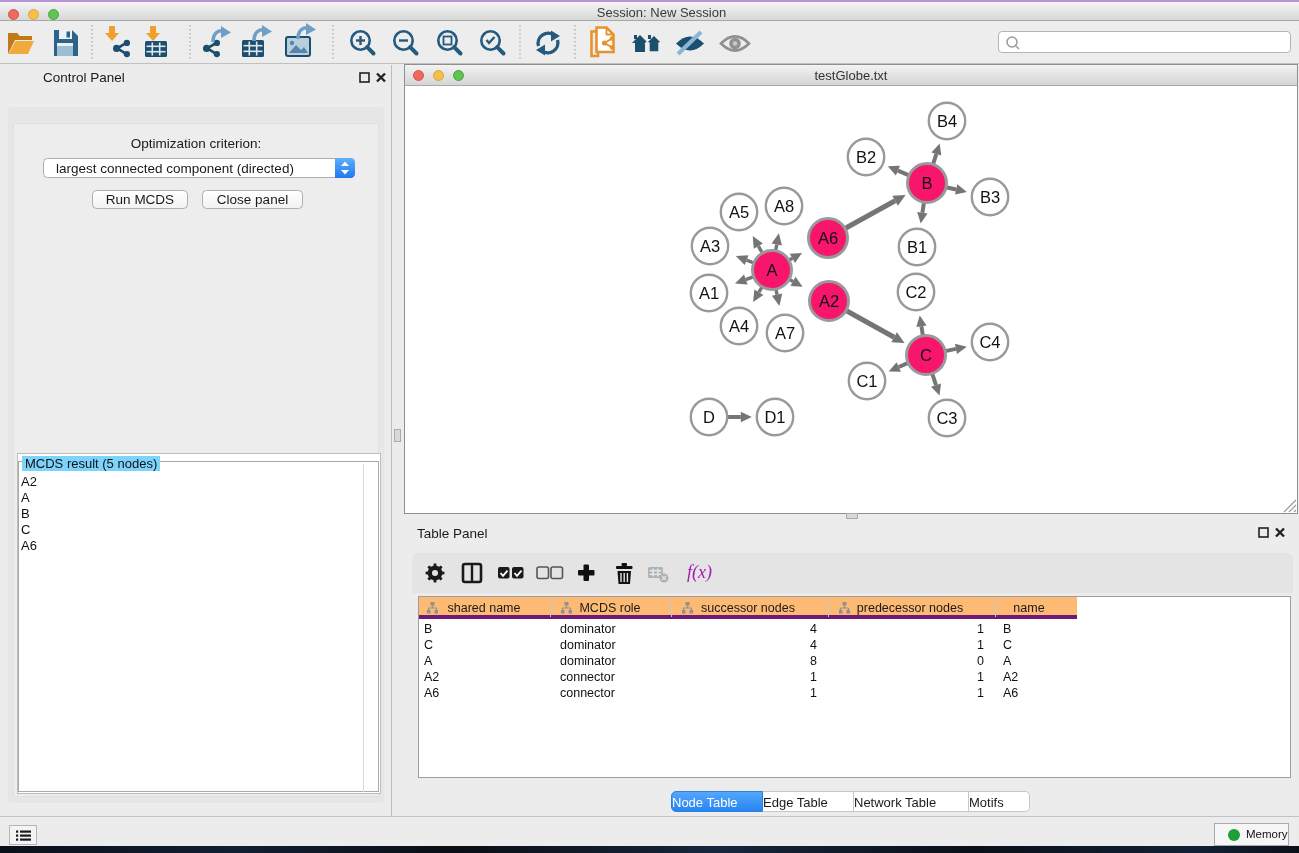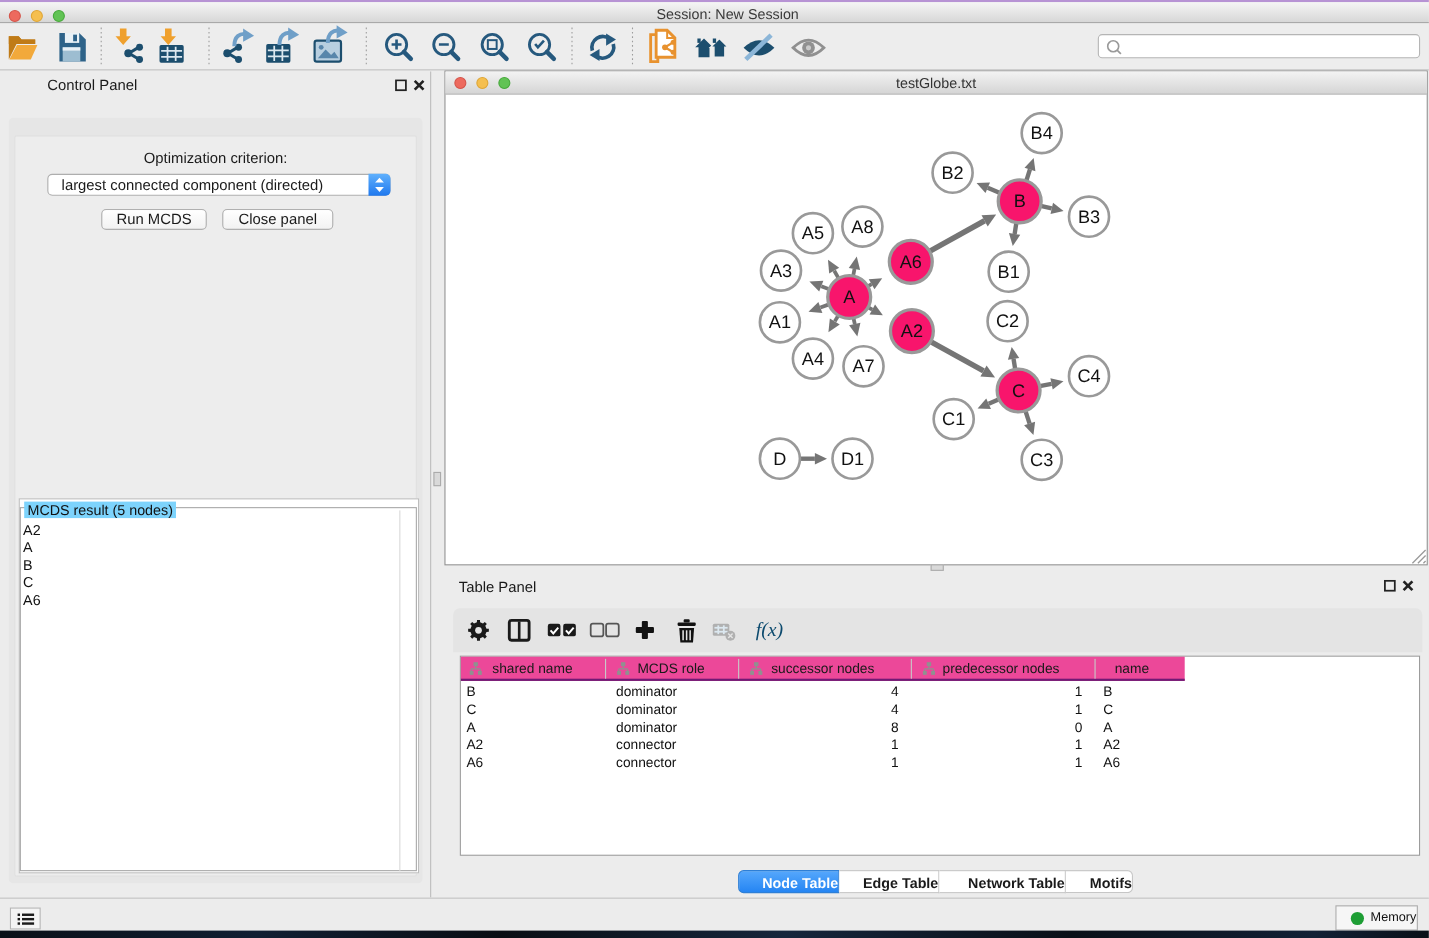--- a/index.html
+++ b/index.html
@@ -37,27 +37,27 @@
 .mi { position:absolute; left:21px; font-size:13px; color:#111; }
 #sb1 { position:absolute; left:363px; top:399px; width:1px; height:328px; background:#d9d9d9; }
 #netwin { left:404px; top:64px; width:894px; height:450px; background:#fff; border:1px solid #8f8f8f; }
 #nettb { position:absolute; left:0; top:0; width:892px; height:21px;
   background:linear-gradient(#f3f3f3,#d5d5d5); border-bottom:1px solid #a8a8a8; }
 #nettb .title { position:absolute; width:100%; text-align:center; top:3px; font-size:13px; color:#333; }
 #tp { left:405px; top:519px; width:894px; height:297px; background:#ececec; }
 #tp .hdr { position:absolute; left:12px; top:7px; font-size:13.5px; color:#1a1a1a; }
 #tptools { position:absolute; left:7px; top:34px; width:881px; height:40px; background:#e4e4e4; border-radius:6px 6px 0 0; }
 #tbl { position:absolute; left:13px; top:77px; width:873px; height:182px; background:#fff; border:1px solid #9c9c9c; }
-#thead { position:absolute; left:0; top:0; width:658px; height:22px; background:#ec4899; border-bottom:2px solid #701a75; }
+#thead { position:absolute; left:0; top:0; width:658px; height:22px; background:#fdba74; border-bottom:4px solid #701a75; }
 .th { position:absolute; top:3.5px; font-size:12.5px; color:#1a1a1a; }
 .thdiv { position:absolute; top:2px; width:1px; height:18px; background:#c8c8c8; }
 .td { position:absolute; font-size:12.5px; color:#111; }
 .btabs { position:absolute; top:272px; display:flex; left:266px; }
 .btab { font-size:13px; color:#1a1a1a; background:#fff; border:1px solid #c6c6c6; border-left:none;
-  height:21px; padding-top:2.5px; text-align:right;font-weight:bold; }
+  height:21px; padding-top:2.5px; text-align:left; }
 .btab.first { border-left:1px solid #c6c6c6; border-radius:5px 0 0 5px; }
 .btab.last { border-radius:0 5px 5px 0; }
 .btab.sel { background:linear-gradient(#55a7fc,#2585f3); color:#fff; border-color:#2e7fd6; }
 #statusbar { left:0; top:816px; width:1299px; height:30px; background:#ececec; border-top:1px solid #c2c2c2; }
 #darkstrip { left:0; top:846px; width:1299px; height:7px;
   background:linear-gradient(90deg,#0a1018 0%,#111f33 18%,#0a0e14 35%,#16263c 55%,#0a1018 75%,#122136 92%,#0a1018 100%); }
 #listbtn { position:absolute; left:9px; top:8px; width:28px; height:20px; background:#f4f4f4; border:1px solid #b5b5b5; }
 #membtn { position:absolute; left:1214px; top:6px; width:75px; height:23px; background:#f6f6f6; border:1px solid #ababab; font-size:11.5px; color:#111; }
 </style></head>
 <body>
@@ -429,21 +429,21 @@
     <g transform="translate(648,567)">
       <rect x="0" y="0" width="15" height="11" rx="1.5" fill="#b0b0b0"></rect>
       <line x1="5.0" y1="1.5" x2="5.0" y2="9.5" stroke="#dce8f0" stroke-width="1.6"></line>
       <line x1="1.5" y1="3.7" x2="13.5" y2="3.7" stroke="#dce8f0" stroke-width="1.6"></line>
       <line x1="10.0" y1="1.5" x2="10.0" y2="9.5" stroke="#dce8f0" stroke-width="1.6"></line>
       <line x1="1.5" y1="7.3" x2="13.5" y2="7.3" stroke="#dce8f0" stroke-width="1.6"></line>
     </g>
     <circle cx="664" cy="578" r="4.5" fill="#b0b0b0"></circle>
     <path d="M662 576 l4 4 M666 576 l-4 4" stroke="#e4e4e4" stroke-width="1.3"></path>
   </svg>
-<div class="abs" style="left:687px;top:562px;font-family:'Liberation Serif',serif;font-style:italic;font-size:18px;color:#0c4a6e">f(x)</div>
+<div class="abs" style="left:687px;top:562px;font-family:'Liberation Serif',serif;font-style:italic;font-size:18px;color:#a21caf">f(x)</div>
 
 <div id="statusbar" class="abs">
   <div id="listbtn">
       <svg width="26" height="18" style="position:absolute;left:1px;top:1px">
     <g fill="#1a1a1a">
           <rect x="5" y="3.5" width="2.2" height="2.2"></rect>
           <rect x="5" y="7.5" width="2.2" height="2.2"></rect>
           <rect x="5" y="11.5" width="2.2" height="2.2"></rect>
     <rect x="9" y="3.5" width="11" height="2.2"></rect>
           <rect x="9" y="7.5" width="11" height="2.2"></rect>

